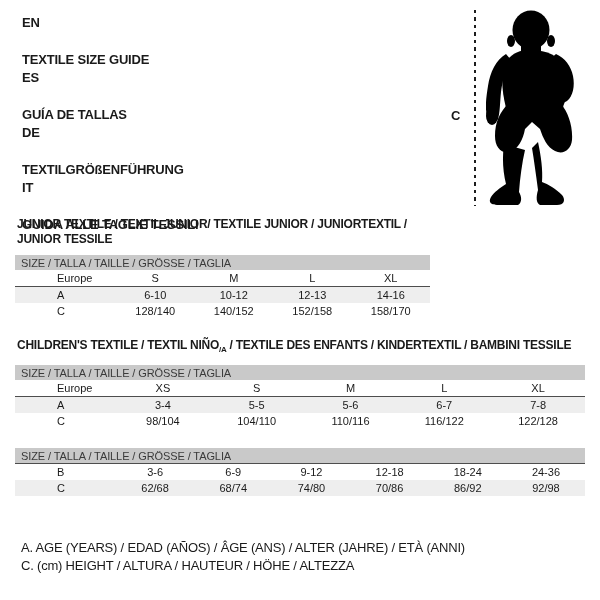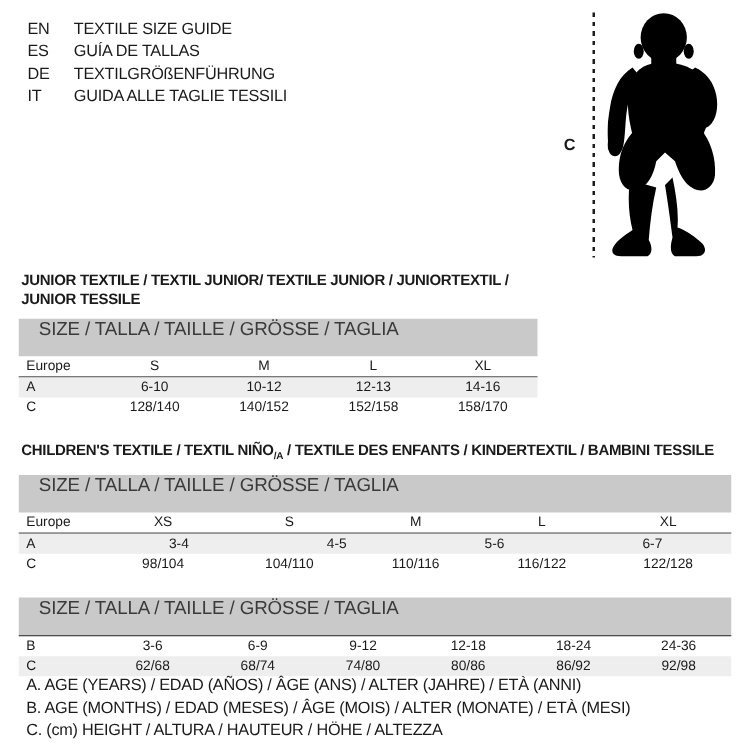--- a/index.html
+++ b/index.html
@@ -11,46 +11,46 @@
   }
   html,body{margin:0;padding:0;}
   body{
     width:600px;height:600px;position:relative;overflow:hidden;
     background:#ffffff;color:var(--text);
     font-family:"Liberation Sans", sans-serif;
     -webkit-font-smoothing:antialiased;
   }
   
   .lang-block{position:absolute;left:22px;top:14px;}
-  .lang-row{display:flex;font-weight:normal;font-size:13px;line-height:18px;letter-spacing:-0.2px;}
+  .lang-row{display:flex;font-weight:bold;font-size:13px;line-height:18px;letter-spacing:-0.2px;flex-direction:column;}
   .lang-code{width:37px;flex:0 0 37px;}
   
   .measure-line{
     position:absolute;left:474px;top:10px;width:2px;height:196px;
     background:repeating-linear-gradient(to bottom, #1d1d1d 0 3.5px, transparent 3.5px 7.5px);
   }
   .measure-label{position:absolute;left:451px;top:108px;font-weight:bold;font-size:13px;}
   .silhouette{position:absolute;left:486px;top:8px;width:96px;height:200px;}
   .silhouette svg{width:100%;height:100%;display:block;}
   
   .tables-wrap{position:absolute;left:15px;top:217px;width:570px;}
   .size-table{margin-bottom:19px;}
   .size-table.cols-4{width:415px;}
   .size-table.cols-5,.size-table.cols-6{width:570px;}
   .tbl-title{font-weight:bold;font-size:12px;line-height:15px;letter-spacing:-0.25px;margin:0 0 8px 2px;}
   .tbl-title sub{font-size:8px;}
   .tbl-header{
-    background:var(--header-bar);height:30px;line-height:17px;
-    font-size:15px;color:#3a3a3a;padding-left:16px;letter-spacing:-0.1px;
+    background:var(--header-bar);height:15px;line-height:17px;
+    font-size:11px;color:#3a3a3a;padding-left:6px;letter-spacing:-0.1px;
   }
   .tbl-header.divider{border-bottom:1px solid var(--divider);}
   .tbl-row{display:flex;height:16px;line-height:16px;font-size:11px;}
   .tbl-row.shaded{background:var(--shaded-row);}
   .tbl-row.divider{border-bottom:1px solid var(--divider);}
-  .tbl-label{flex:0 0 59px;padding-left:6px;}
+  .tbl-label{flex:0 0 59px;padding-left:6px;margin-left:36px;}
   .tbl-cell{flex:1;text-align:center;}
   
   .footnotes{position:absolute;left:21px;top:539px;}
   .footnote{font-weight:normal;font-size:13px;line-height:18px;letter-spacing:-0.2px;}
 </style>
 </head>
 <body>
 
 <div class="lang-block">
     <div class="lang-row">
@@ -138,23 +138,24 @@
         <span class="tbl-label">Europe</span>
         <span class="tbl-cell">XS</span>
         <span class="tbl-cell">S</span>
         <span class="tbl-cell">M</span>
         <span class="tbl-cell">L</span>
         <span class="tbl-cell">XL</span>
       </div>
       <div class="tbl-row shaded">
         <span class="tbl-label">A</span>
         <span class="tbl-cell">3-4</span>
-        <span class="tbl-cell">4-5</span>
+        <span class="tbl-cell">5-5</span>
         <span class="tbl-cell">5-6</span>
         <span class="tbl-cell">6-7</span>
+        <span class="tbl-cell">7-8</span>
       </div>
       <div class="tbl-row">
         <span class="tbl-label">C</span>
         <span class="tbl-cell">98/104</span>
         <span class="tbl-cell">104/110</span>
         <span class="tbl-cell">110/116</span>
         <span class="tbl-cell">116/122</span>
         <span class="tbl-cell">122/128</span>
       </div>
     </section>
@@ -167,24 +168,23 @@
         <span class="tbl-cell">9-12</span>
         <span class="tbl-cell">12-18</span>
         <span class="tbl-cell">18-24</span>
         <span class="tbl-cell">24-36</span>
       </div>
       <div class="tbl-row shaded">
         <span class="tbl-label">C</span>
         <span class="tbl-cell">62/68</span>
         <span class="tbl-cell">68/74</span>
         <span class="tbl-cell">74/80</span>
-        <span class="tbl-cell">80/86</span>
+        <span class="tbl-cell">70/86</span>
         <span class="tbl-cell">86/92</span>
         <span class="tbl-cell">92/98</span>
       </div>
     </section>
   </div>
 
 <div class="footnotes">
     <div class="footnote">A. AGE (YEARS) / EDAD (AÑOS) / ÂGE (ANS) / ALTER (JAHRE) / ETÀ (ANNI)</div>
-    <div class="footnote">B. AGE (MONTHS) / EDAD (MESES) / ÂGE (MOIS) / ALTER (MONATE) / ETÀ (MESI)</div>
     <div class="footnote">C. (cm) HEIGHT / ALTURA / HAUTEUR / HÖHE / ALTEZZA</div>
   </div>
 
 </body></html>

